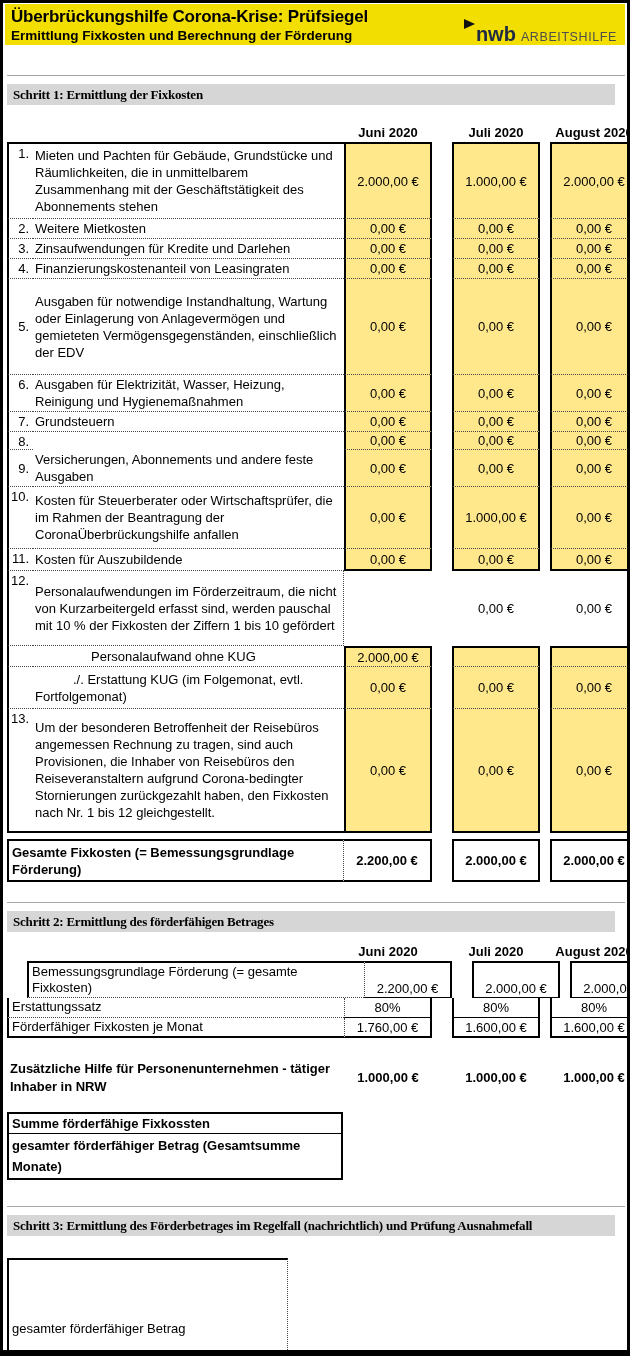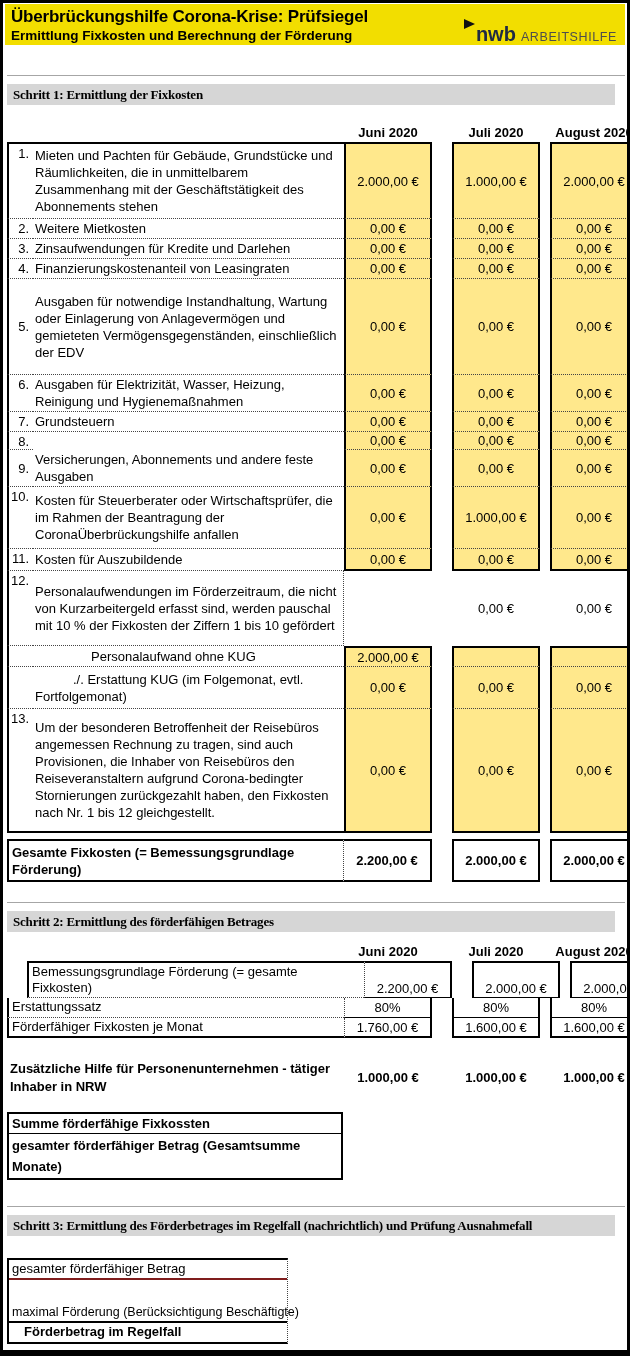--- a/index.html
+++ b/index.html
@@ -92,21 +92,21 @@
   .exlab{grid-column:1;display:flex;align-items:center;padding-left:3px;line-height:18px;}
   .exv{display:flex;align-items:center;justify-content:center;}
 
   
   .sumbox{width:336px;margin-top:12px;border:2px solid #000;}
   .sumrow1{min-height:19px;border-bottom:1.5px solid #000;font-weight:bold;padding:1px 3px;line-height:17px;}
   .sumrow2{min-height:37px;font-weight:bold;padding:1px 3px;line-height:21px;}
 
   
   .s3box{width:281px;margin-top:22px;border:2px solid #000;border-right:1px dotted #444;}
-  .s3r1{min-height:19px;padding:1px 3px;border-bottom:2px solid #7f1d1d;line-height:16px;}
+  .s3r1{min-height:19px;padding:13px 3px;border-bottom:2px solid #c4b5fd;line-height:16px;margin-top:48px;}
   .s3r2{min-height:43px;padding:1px 3px;border-bottom:2px solid #000;display:flex;align-items:flex-end;line-height:16px;}
   .s3r2>span{white-space:nowrap;font-size:12.5px;}
   .s3r3{min-height:19px;padding:1px 15px;font-weight:bold;line-height:16px;}
 </style>
 </head>
 <body>
 
 <div id="page">
 
   <div class="banner">

